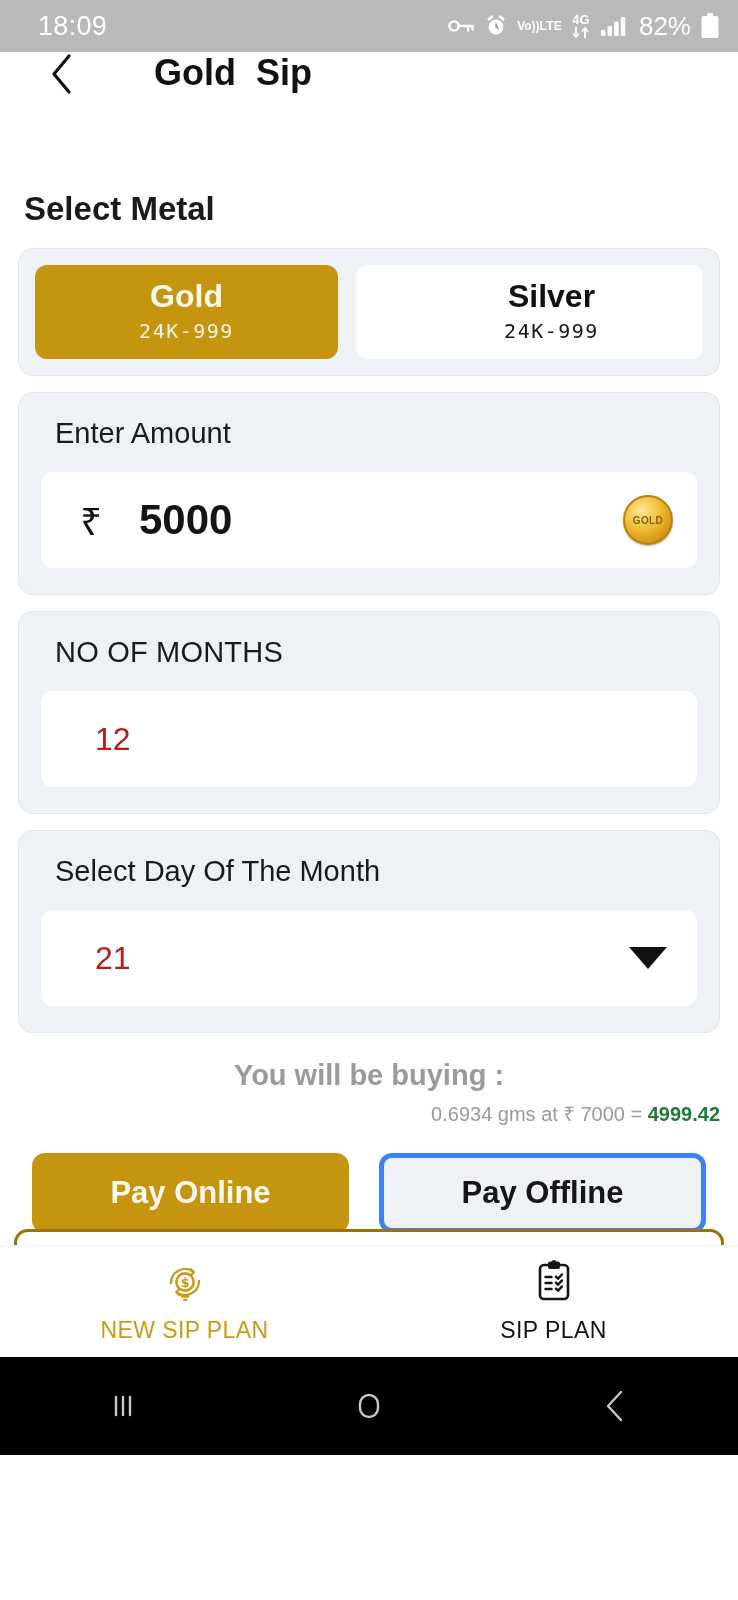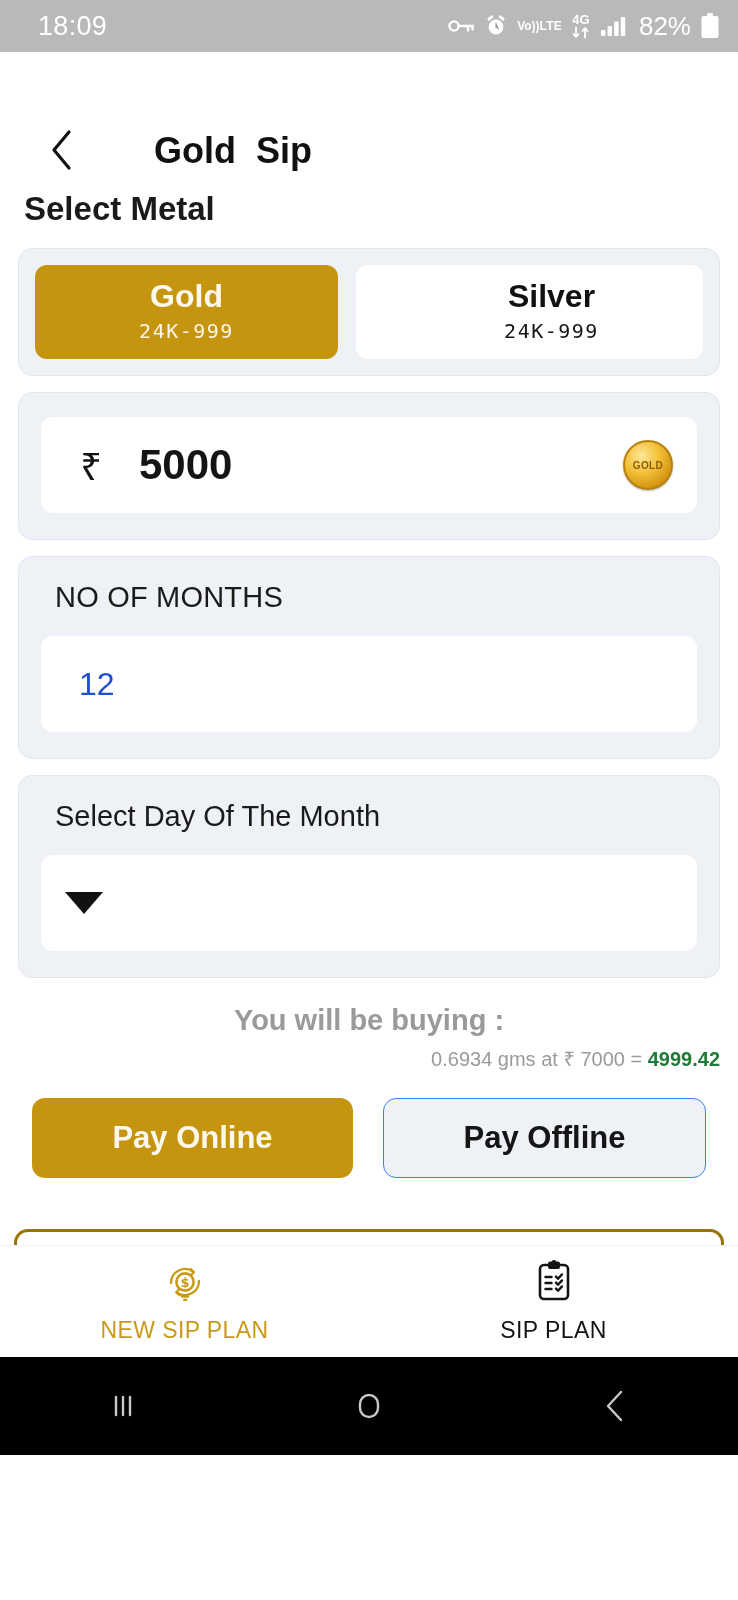--- a/index.html
+++ b/index.html
@@ -53,21 +53,21 @@
     display: flex; flex-direction: column;
     align-items: center; line-height: 1.05;
     font-size: 13px; font-weight: bold;
   }
   .battery-pct { font-size: 26px; margin-left: 2px; }
 
   
   .app-header {
     height: 120px;
     display: flex;
-    align-items: flex-end;
+    align-items: flex-start;
     padding-left: 40px;
     flex: 0 0 auto;
   }
   .back-btn {
     width: 44px; height: 44px;
     display: flex; align-items: center; justify-content: center;
     cursor: pointer;
   }
   .app-title {
     font-size: 36px;
@@ -169,23 +169,23 @@
   }
   .coin span {
     font-size: 10px;
     font-weight: bold;
     color: #8a5f08;
     letter-spacing: .4px;
   }
 
   .text-value {
     font-size: 32px;
-    color: #1d4ed8;
+    color: #b91c1c;
     flex: 1 1 auto;
-    margin-left: 14px;
+    margin-left: 30px;
   }
   .caret {
     width: 0; height: 0;
     border-left: 19px solid transparent;
     border-right: 19px solid transparent;
     border-top: 22px solid #111111;
     margin-right: 6px;
   }
 
   
@@ -221,21 +221,21 @@
     height: 80px;
     border-radius: 13px;
     display: flex; align-items: center; justify-content: center;
     font-size: 31px;
     font-weight: bold;
     cursor: pointer;
   }
   .pay-online { background: #c69510; color: #fdf8ec; }
   .pay-offline {
     background: #eef1f5;
-    border: 1px solid #3b82f6;
+    border: 5px solid #3b82f6;
     color: #151515;
   }
 
   
   .peek-card {
     position: absolute;
     left: 14px; right: 14px;
     bottom: -10px;
     height: 26px;
     border: 3px solid #9a7309;
@@ -367,39 +367,41 @@
         <div class="metal-name">Gold</div>
         <div class="metal-purity">24K-999</div>
       </div>
       <div class="metal-btn inactive">
         <div class="metal-name">Silver</div>
         <div class="metal-purity">24K-999</div>
       </div>
     </div>
 
     <div class="card">
+      <div class="card-label">Enter Amount</div>
       <div class="input-row">
         <div class="rupee">₹</div>
         <div class="amount-value">5000</div>
         <div class="coin">
           <span>GOLD</span>
         </div>
       </div>
     </div>
 
     <div class="card">
       <div class="card-label upper">NO OF MONTHS</div>
       <div class="input-row">
         <div class="text-value">12</div>
       </div>
     </div>
 
     <div class="card">
       <div class="card-label">Select Day Of The Month</div>
       <div class="input-row">
+        <div class="text-value">21</div>
         <div class="caret"></div>
       </div>
     </div>
 
     <div class="summary">
       <div class="summary-head">You will be buying :</div>
       <div class="summary-line">
         <span>0.6934 gms at ₹ 7000 = </span><span class="summary-total">4999.42</span>
       </div>
     </div>

